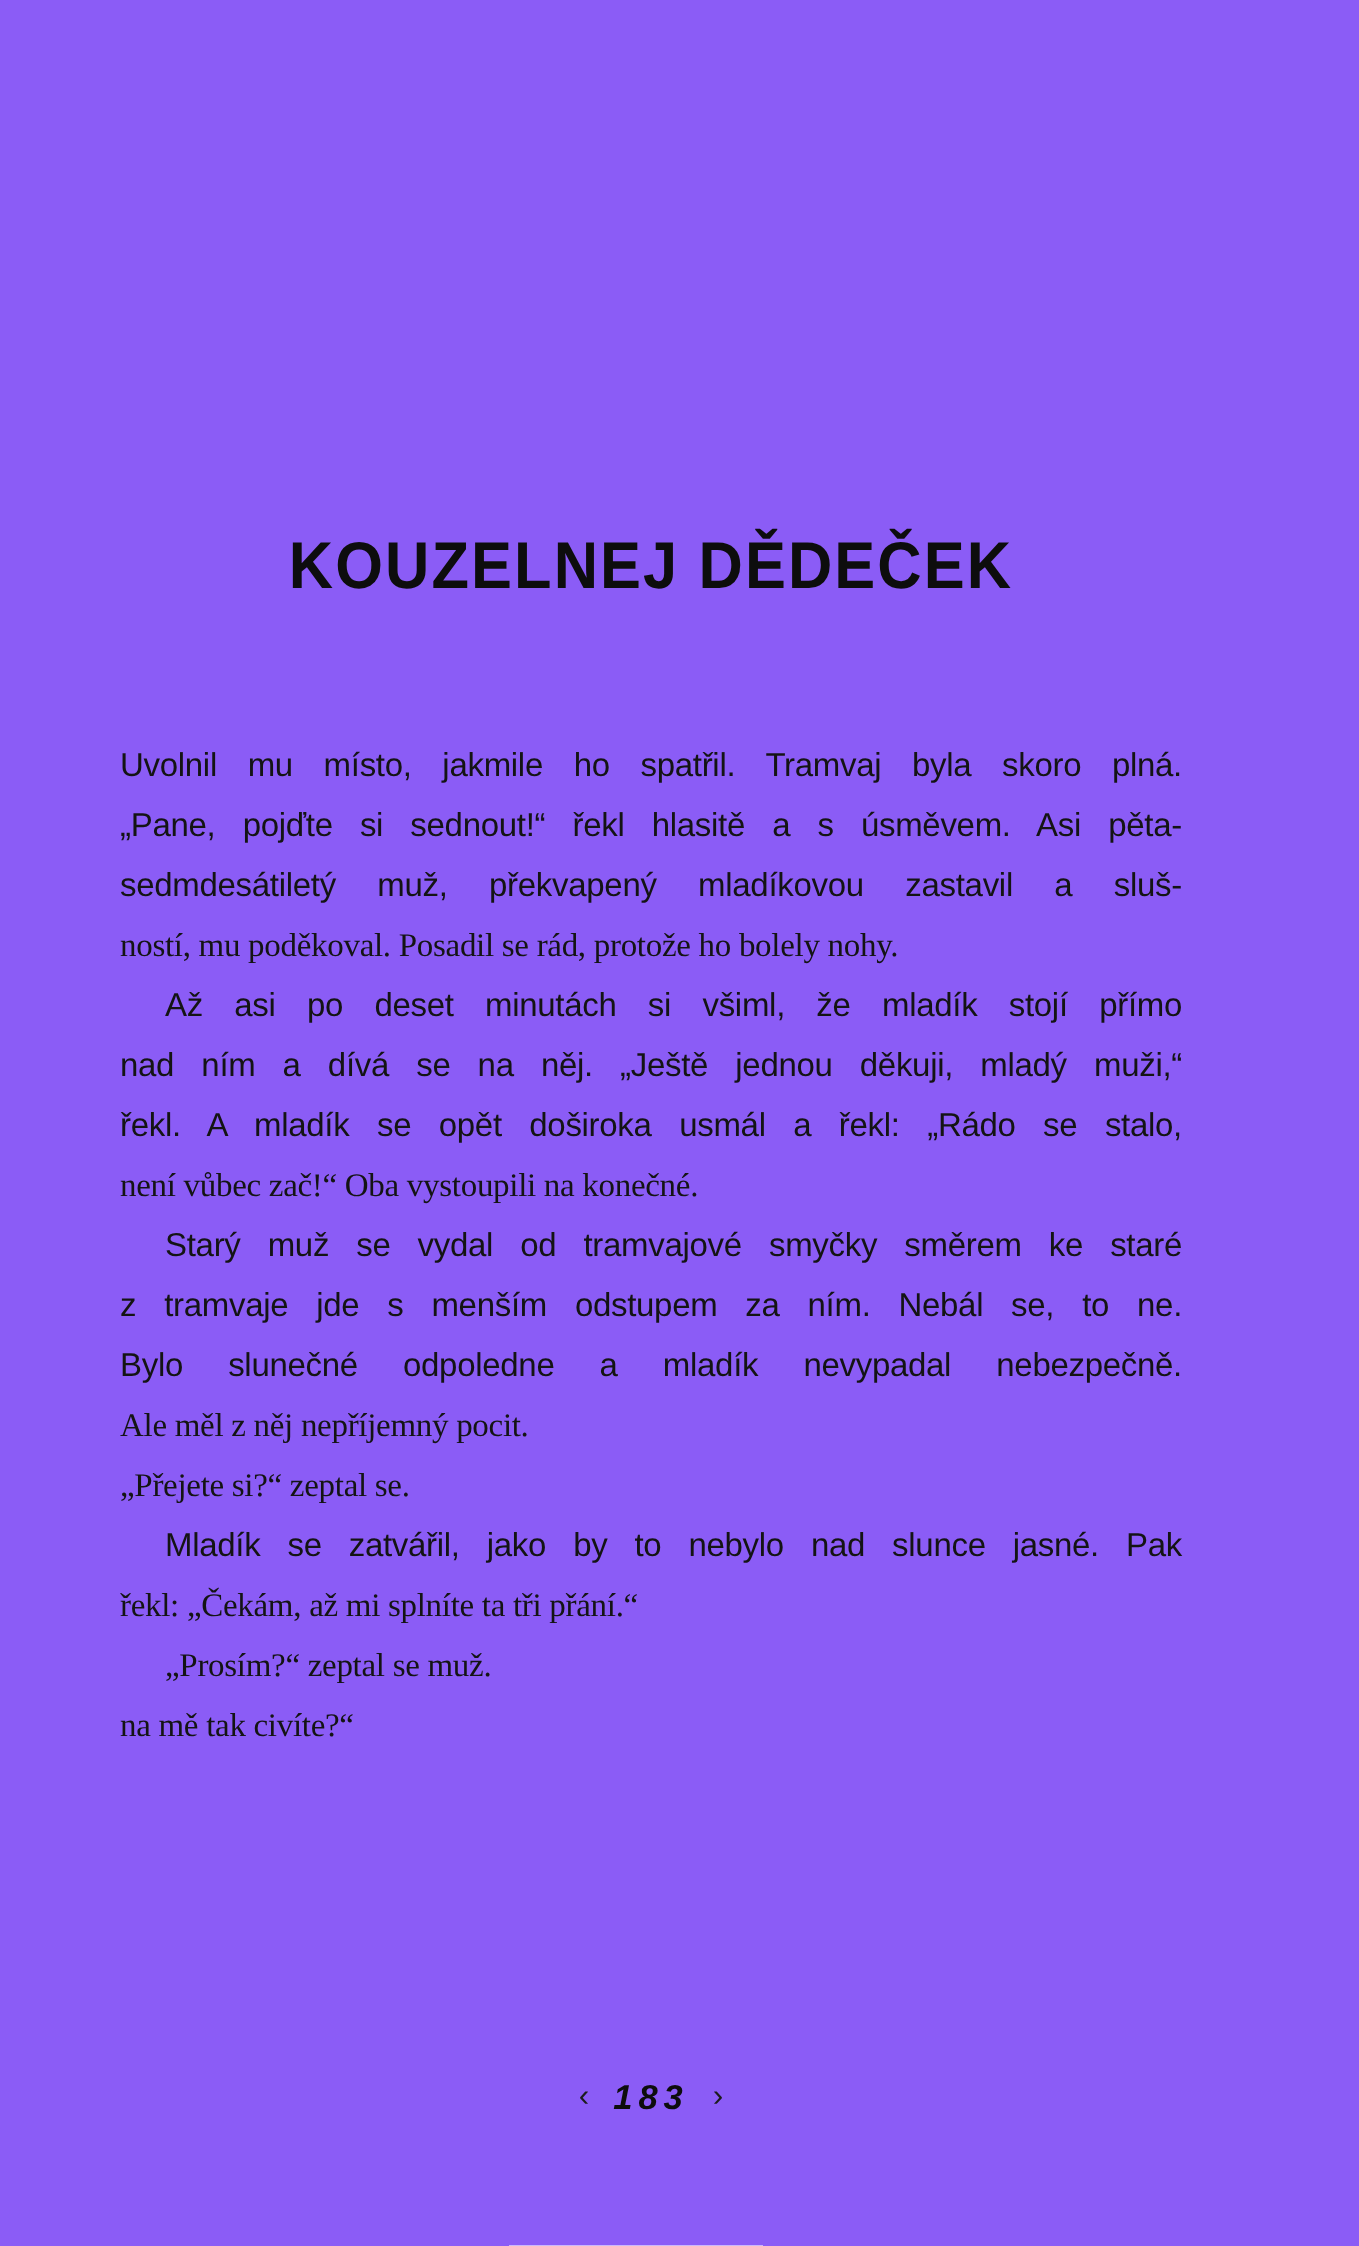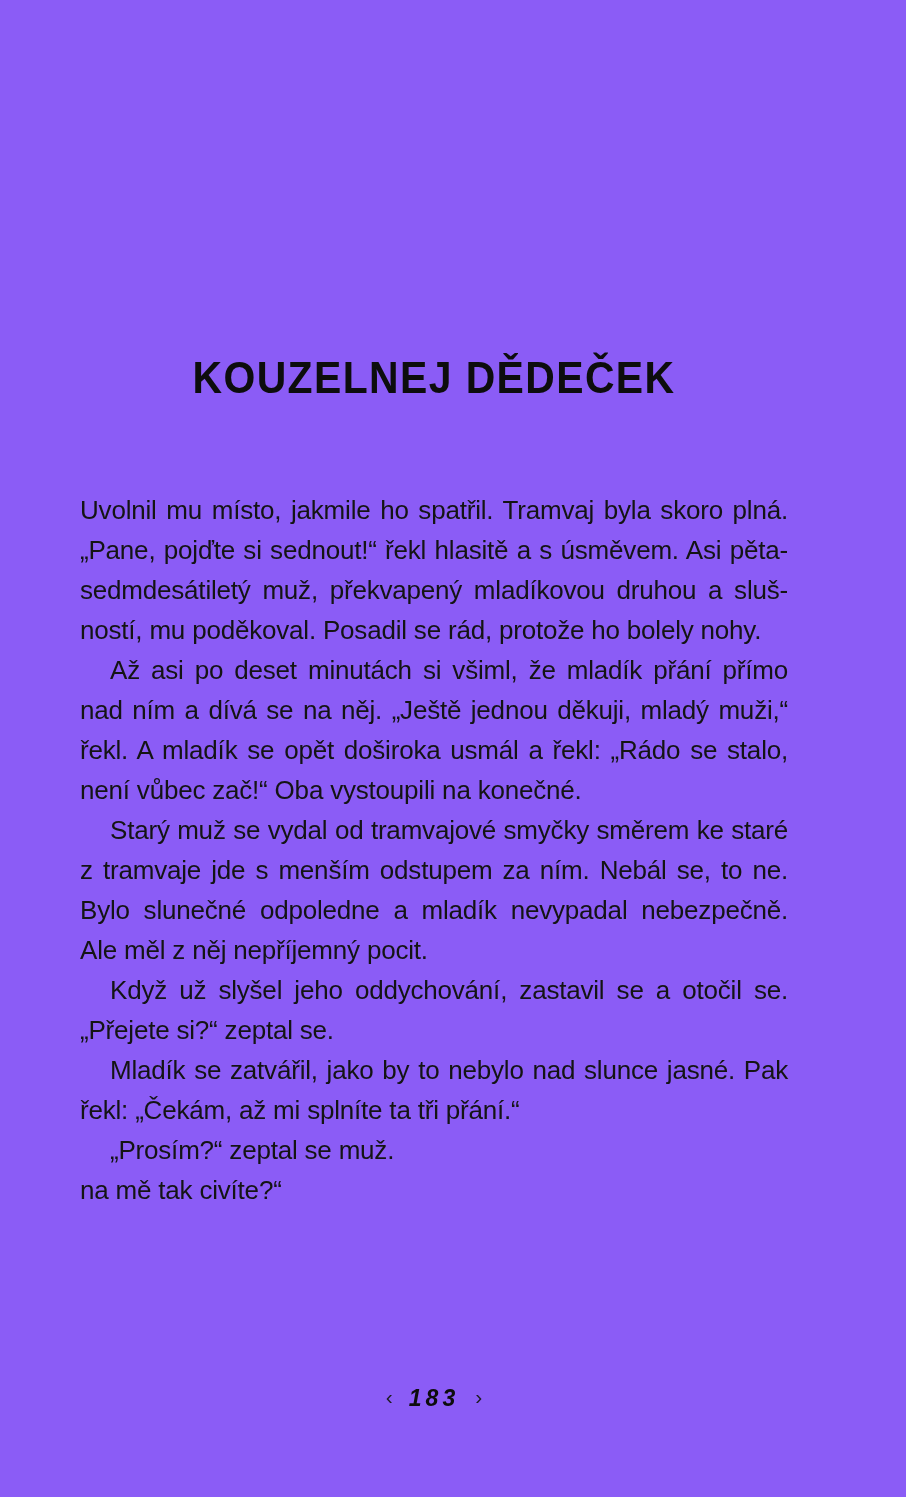--- a/index.html
+++ b/index.html
@@ -31,35 +31,36 @@
     color: #0d0d0d;
     transform: scaleX(0.93);
     transform-origin: center;
     white-space: nowrap;
   }
   .body-text {
     position: absolute;
     top: 490px;
     left: 80px;
     width: 708px;
-    font-size: 26px;
+    font-size: 22px;
     line-height: 40px;
     letter-spacing: -0.2px;
     color: #141414;
   }
   .line {
     height: 40px;
     overflow: visible;
     text-align: justify;
     text-align-last: justify;
     white-space: normal;
   }
   .line.last {
     text-align: right;
     text-align-last: left;
+    font-family: Liberation Serif, serif;
   }
   .line.indent {
     padding-left: 30px;
   }
   .footer {
     position: absolute;
     top: 1385px;
     left: 80px;
     width: 708px;
     text-align: center;
@@ -86,31 +87,30 @@
 </head>
 <body>
 
 <div class="page">
 
   <h1 class="title">KOUZELNEJ DĚDEČEK</h1>
 
   <div class="body-text" id="paragraphs">
       <div class="line">Uvolnil mu místo, jakmile ho spatřil. Tramvaj byla skoro plná.</div>
       <div class="line">„Pane, pojďte si sednout!“ řekl hlasitě a s úsměvem. Asi pěta-</div>
-      <div class="line">sedmdesátiletý muž, překvapený mladíkovou druhou a sluš-</div>
+      <div class="line">sedmdesátiletý muž, překvapený mladíkovou zastavil a sluš-</div>
       <div class="line last">ností, mu poděkoval. Posadil se rád, protože ho bolely nohy.</div>
-      <div class="line indent">Až asi po deset minutách si všiml, že mladík přání přímo</div>
+      <div class="line indent">Až asi po deset minutách si všiml, že mladík stojí přímo</div>
       <div class="line">nad ním a dívá se na něj. „Ještě jednou děkuji, mladý muži,“</div>
       <div class="line">řekl. A mladík se opět doširoka usmál a řekl: „Rádo se stalo,</div>
       <div class="line last">není vůbec zač!“ Oba vystoupili na konečné.</div>
       <div class="line indent">Starý muž se vydal od tramvajové smyčky směrem ke staré</div>
       <div class="line">z tramvaje jde s menším odstupem za ním. Nebál se, to ne.</div>
       <div class="line">Bylo slunečné odpoledne a mladík nevypadal nebezpečně.</div>
       <div class="line last">Ale měl z něj nepříjemný pocit.</div>
-      <div class="line indent">Když už slyšel jeho oddychování, zastavil se a otočil se.</div>
       <div class="line last">„Přejete si?“ zeptal se.</div>
       <div class="line indent">Mladík se zatvářil, jako by to nebylo nad slunce jasné. Pak</div>
       <div class="line last">řekl: „Čekám, až mi splníte ta tři přání.“</div>
       <div class="line last indent">„Prosím?“ zeptal se muž.</div>
       <div class="line last">na mě tak civíte?“</div>
     </div>
 
   <div class="footer">
     <span class="chev">‹</span><span class="pagenum">183</span><span class="chev">›</span>
   </div>

